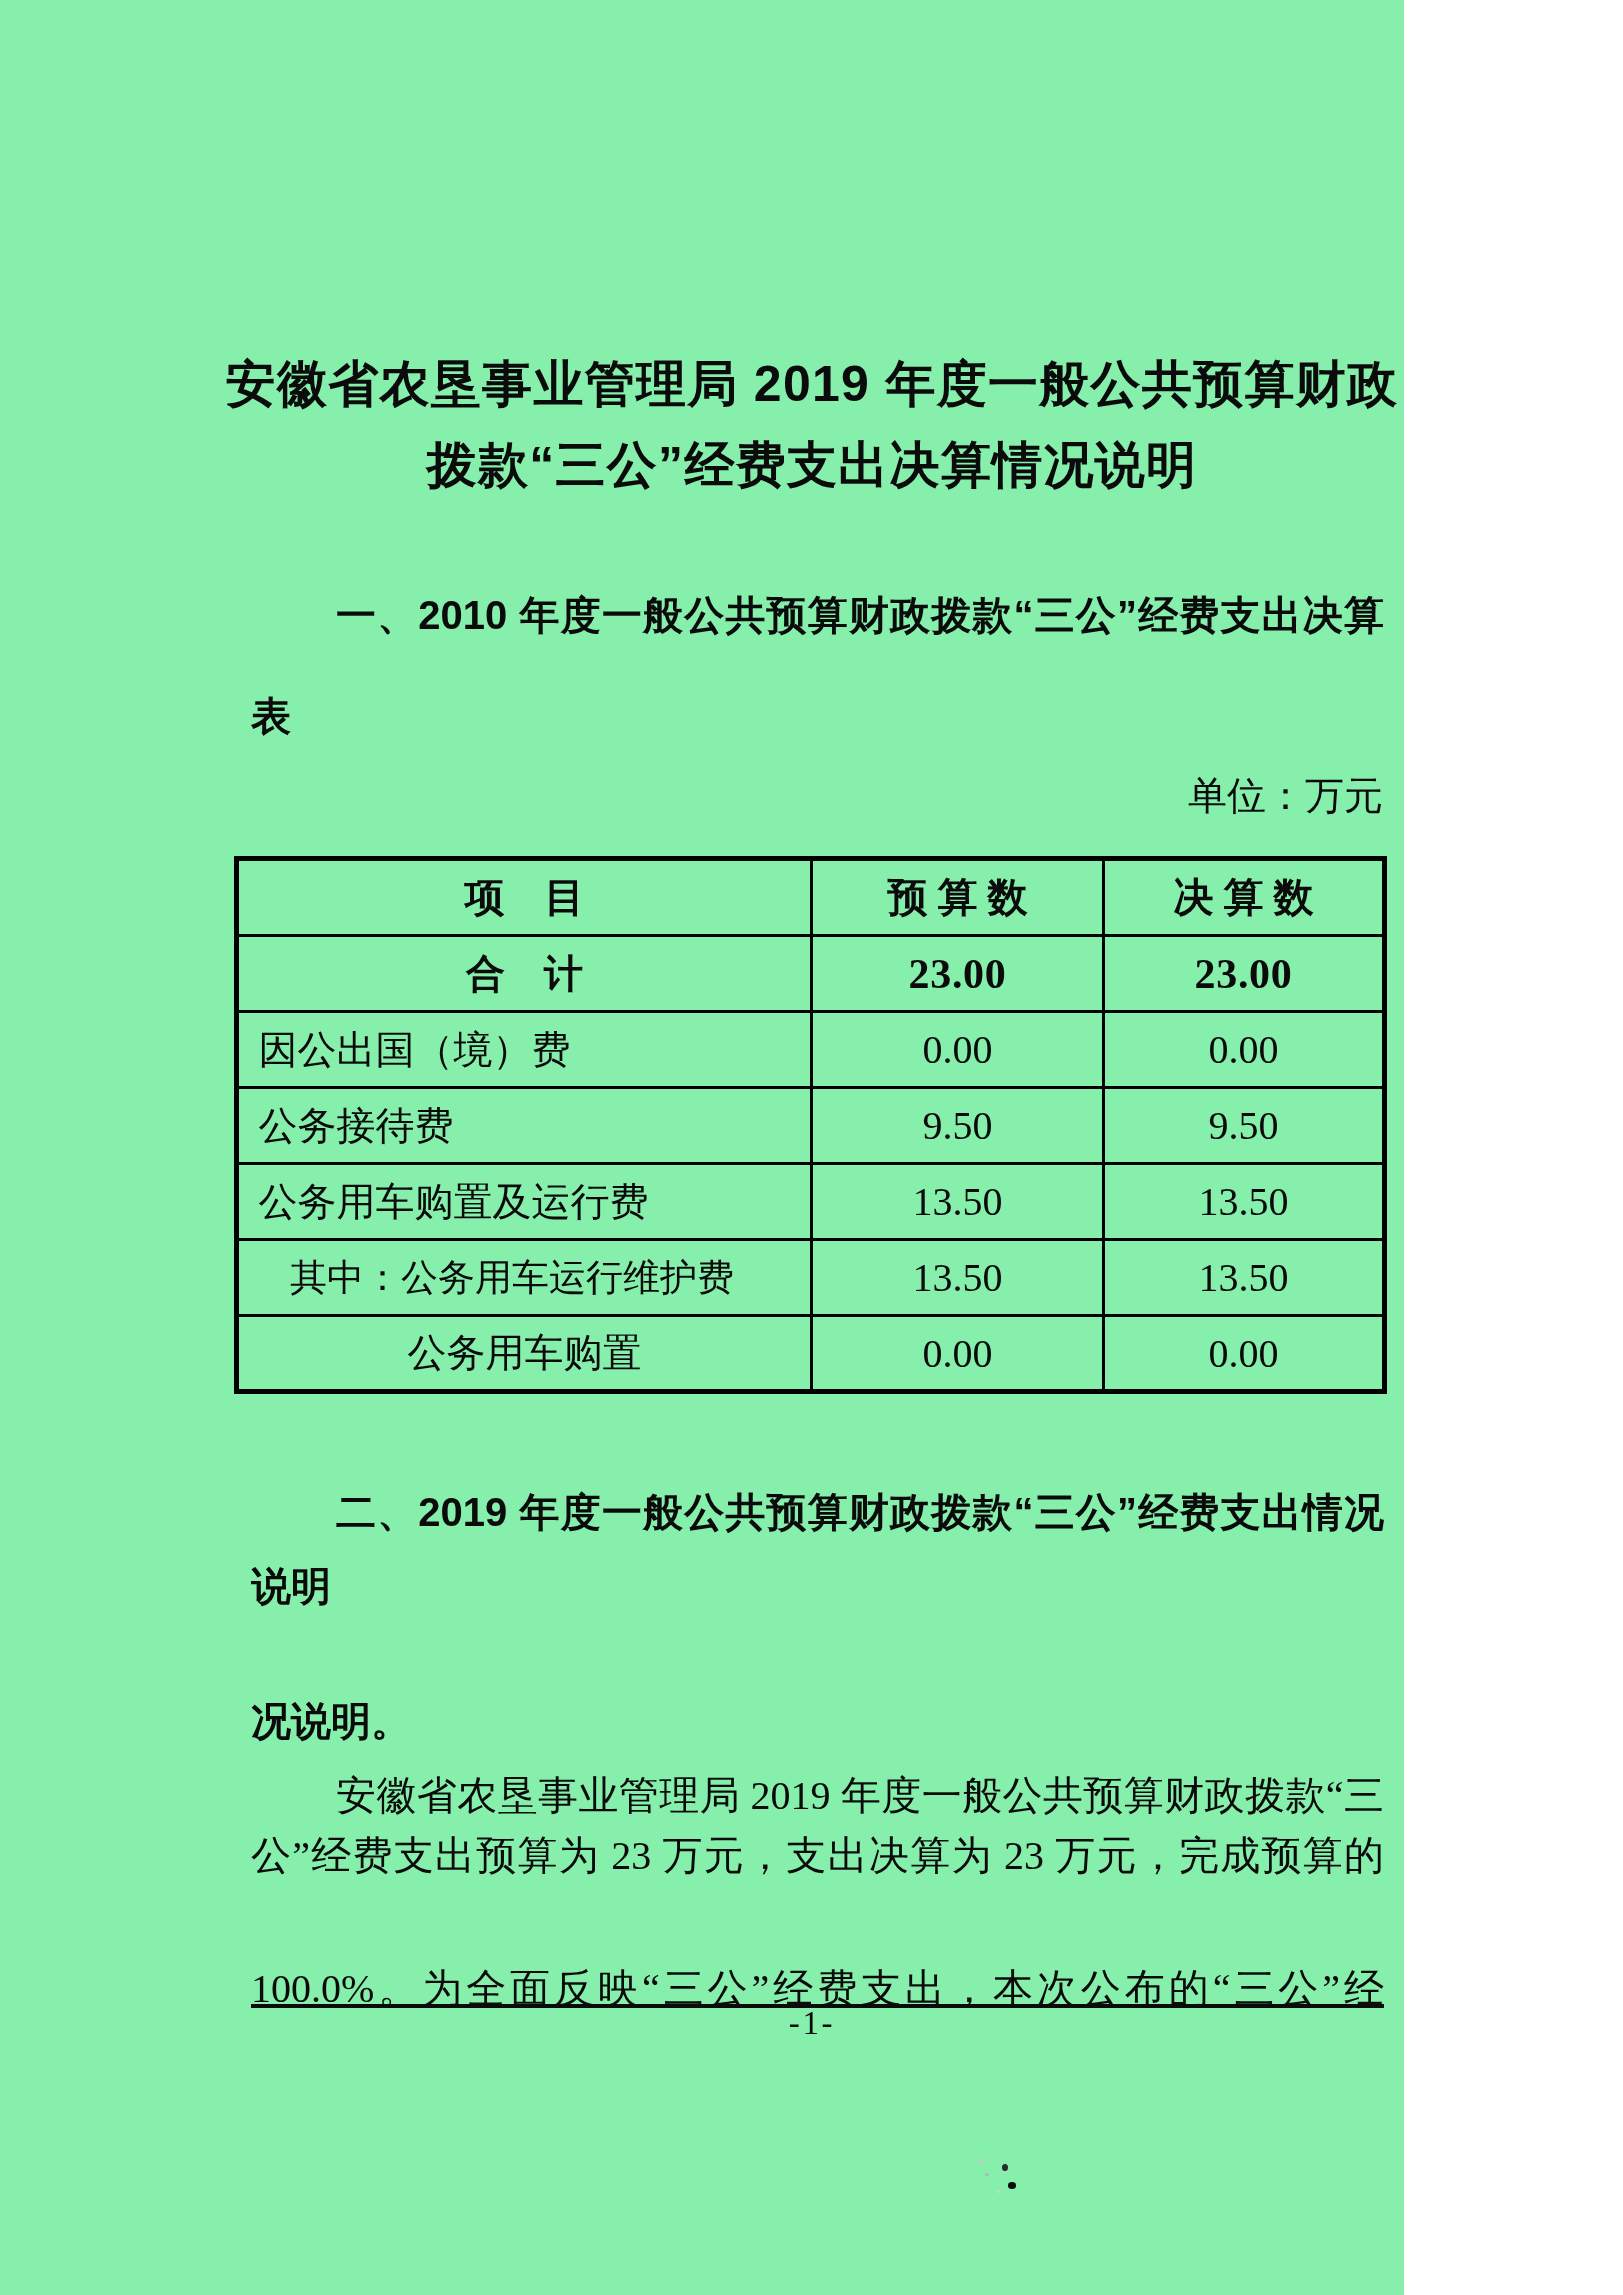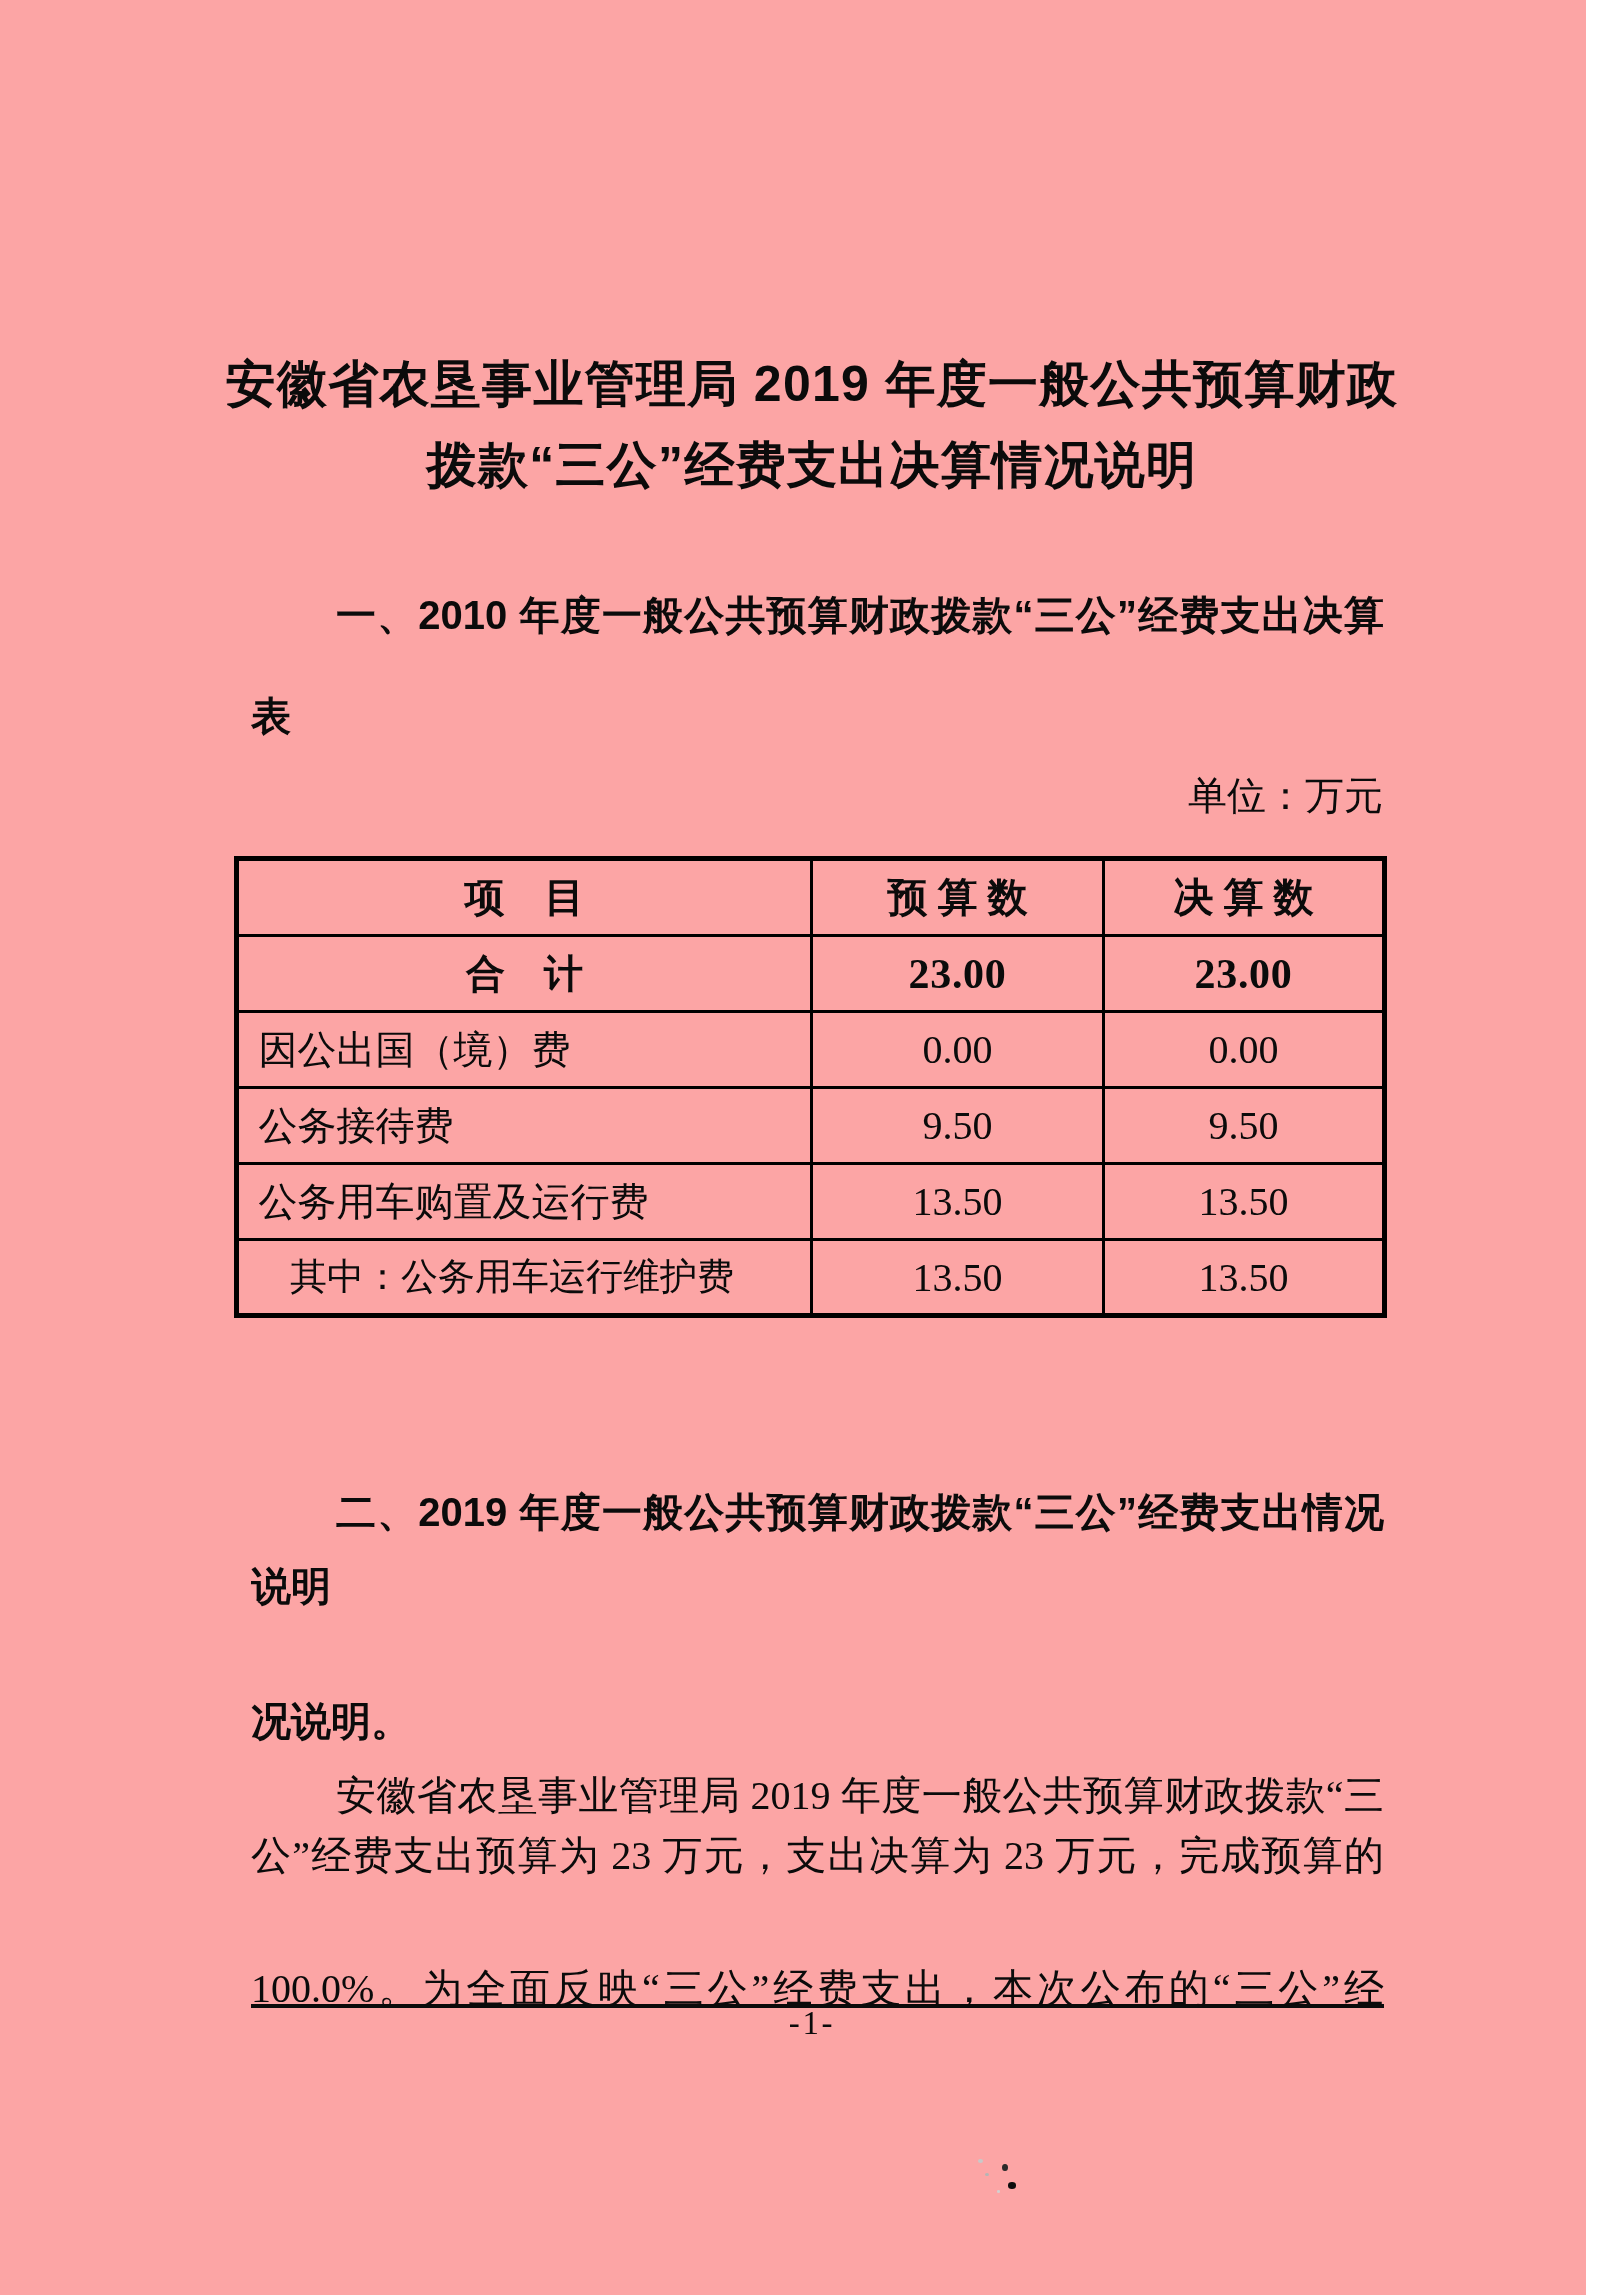--- a/index.html
+++ b/index.html
@@ -1,21 +1,21 @@
 <!DOCTYPE html>
 <html style="font-size:10.4px"><head>
 <meta charset="utf-8">
 <style>
   * { margin:0; padding:0; box-sizing:border-box; }
   html,body { background:#ffffff; }
   .page {
     position:relative;
-    width:1586px;
+    width:1404px;
     height:2295px;
-    background:#fca5a5;
+    background:#86efac;
     color:#0b0b0b;
     font-family:"Liberation Serif", serif;
     overflow:hidden;
     padding-left:41px;
   }
   .abs { position:absolute; }
 
   
   .doc-title {
     left:0; width:1624px;
@@ -154,20 +154,25 @@
       <tr>
         <td class="item">公务用车购置及运行费</td>
         <td class="num">13.50</td>
         <td class="num">13.50</td>
       </tr>
       <tr>
         <td class="item sub-indent">其中：公务用车运行维护费</td>
         <td class="num">13.50</td>
         <td class="num">13.50</td>
       </tr>
+      <tr>
+        <td class="item center">公务用车购置</td>
+        <td class="num">0.00</td>
+        <td class="num">0.00</td>
+      </tr>
     </tbody>
   </table>
 
   <div class="abs tline hei indent h2">二、2019 年度一般公共预算财政拨款“三公”经费支出情况</div>
   <div class="abs tline hei plain h2b">说明</div>
 
   <div class="abs tline hei plain subb">况说明。</div>
 
   <div class="abs tline song indent p1">安徽省农垦事业管理局 2019 年度一般公共预算财政拨款“三</div>
   <div class="abs tline song p2">公”经费支出预算为 23 万元，支出决算为 23 万元，完成预算的</div>

